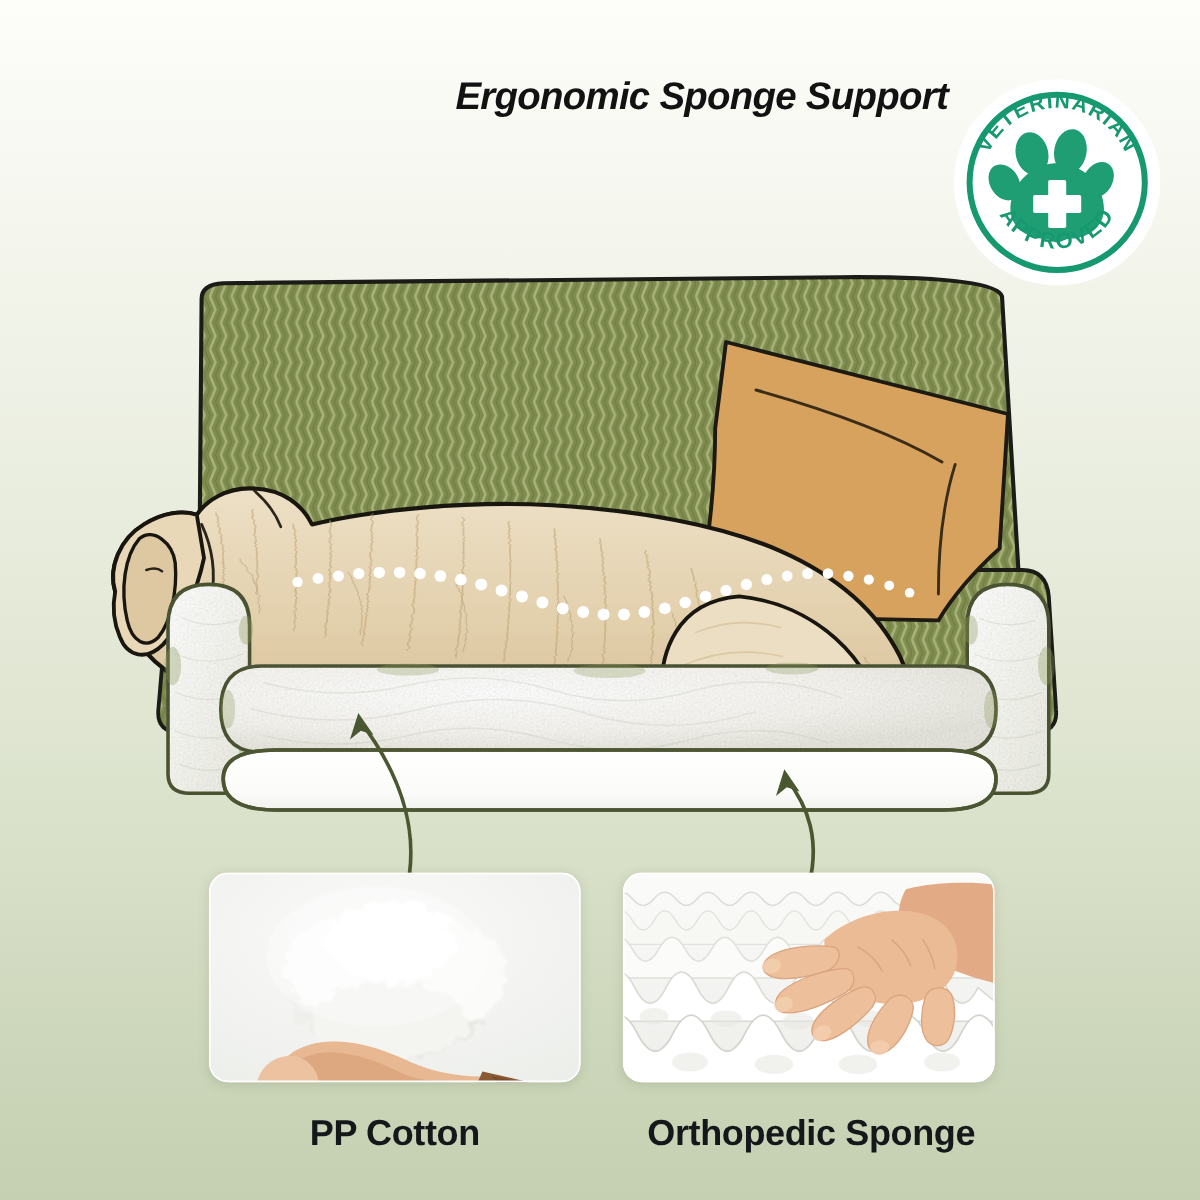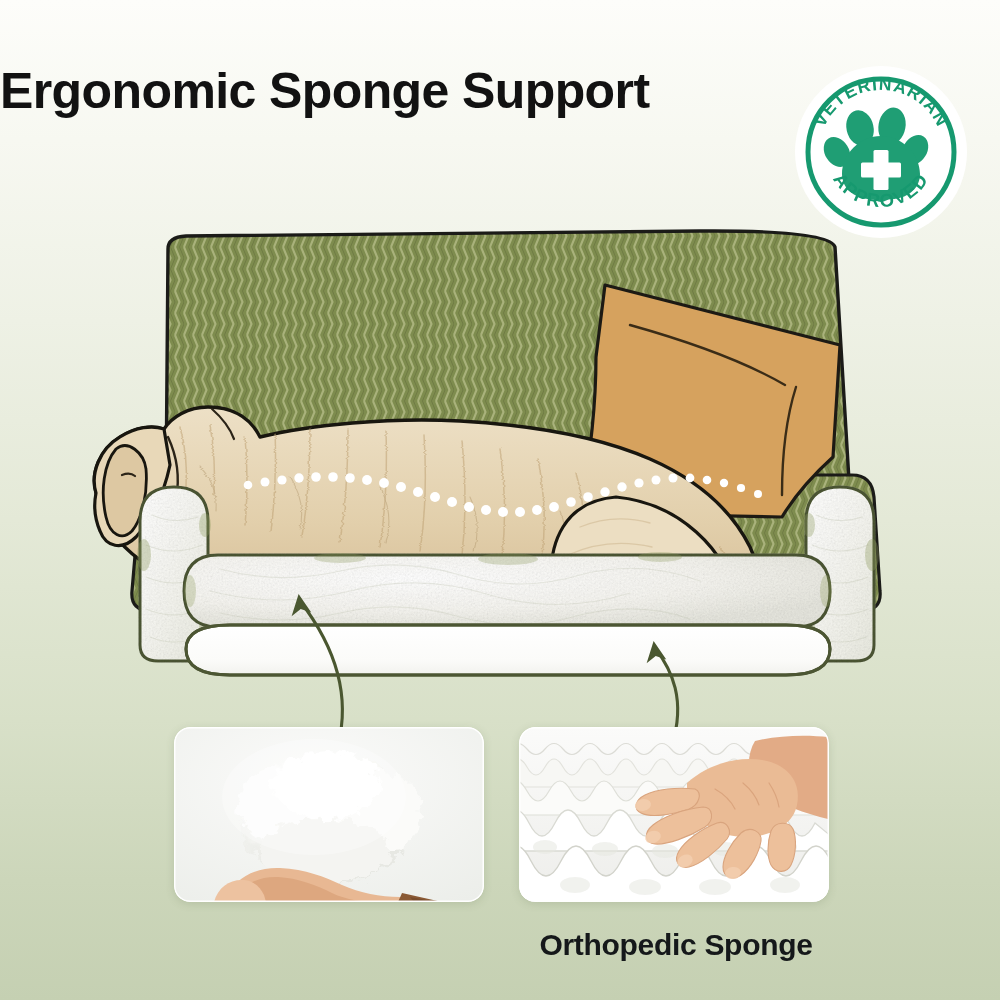--- a/index.html
+++ b/index.html
@@ -23,27 +23,28 @@
       #ccd6ba 88%,
       #c5d0b2 100%);
     overflow:hidden;
   }
 
   
   #title {
     position:absolute;
     left:0; top:62px;
     width:790px;
-    text-align:left;
-    font-size:50px;
+    text-align:right;
+    font-size:32px;
     font-weight:bold;
     letter-spacing:-0.6px;
     color:#121212;
     font-family:"Liberation Sans", sans-serif;
     white-space:nowrap;
+    font-style:italic;
   }
 
   
   #badge {
     position:absolute;
     left:795px; top:66px;
     width:172px; height:172px;
     border-radius:50%;
     background:#ffffff;
   }
@@ -562,15 +563,16 @@
             <path d="M 224 56 q 12 10 16 22"></path>
             <path d="M 250 56 q 8 12 10 24"></path>
           </g>
         </g>
 
         <rect width="310" height="175" rx="16" fill="none" stroke="#ffffff" stroke-width="3"></rect>
       </g>
     </svg>
   </div>
 
+  <div id="cap-cotton" class="caption">PP Cotton</div>
   <div id="cap-sponge" class="caption">Orthopedic Sponge</div>
 
 </div>
 
 </body></html>

